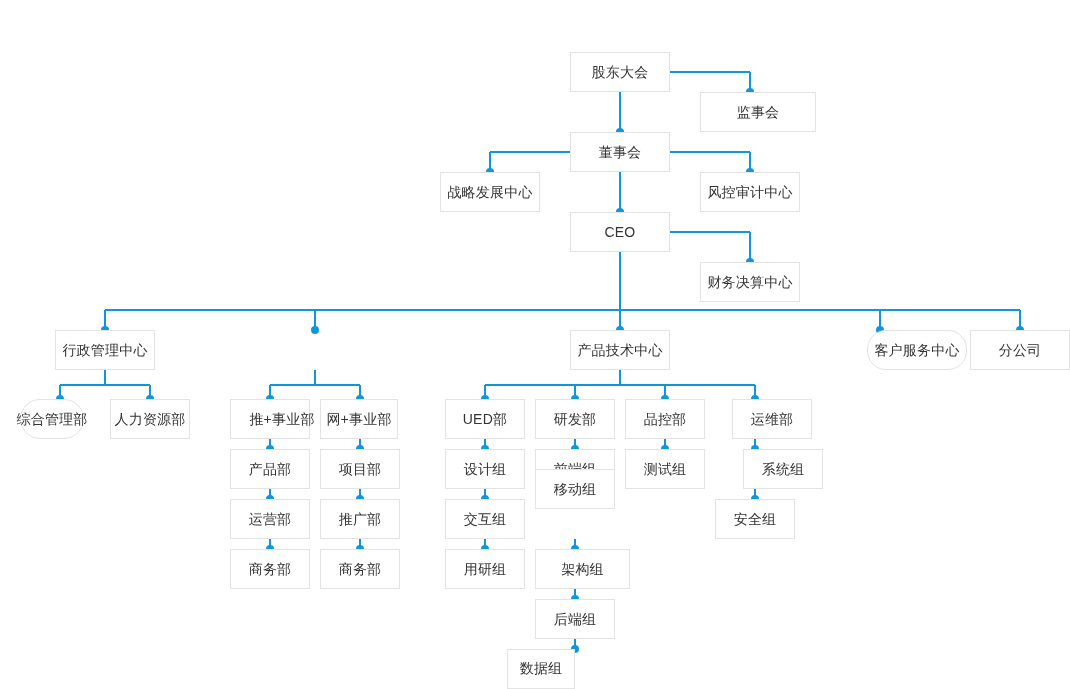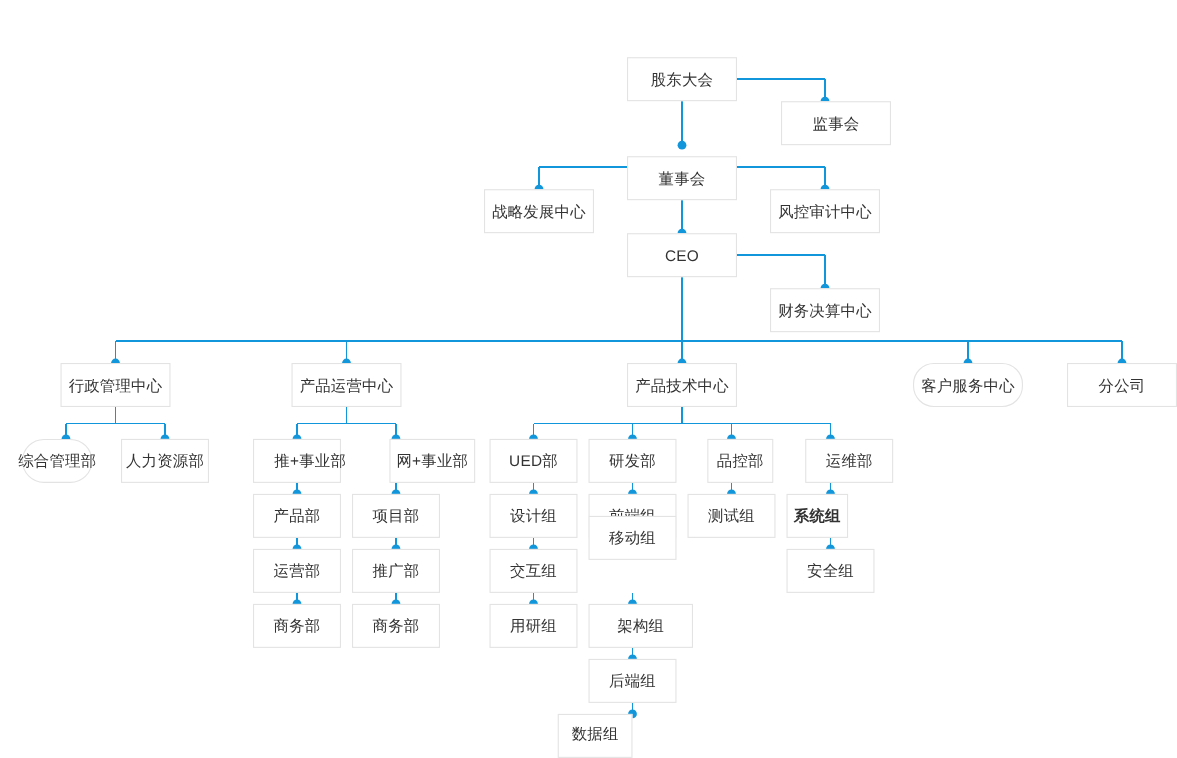--- a/index.html
+++ b/index.html
@@ -139,48 +139,45 @@
       <circle cx="575" cy="399" r="4" fill="#1296db"></circle>
       <line x1="665" y1="385" x2="665" y2="399" stroke="#1296db" stroke-width="1.6" shape-rendering="crispEdges"></line>
       <circle cx="665" cy="399" r="4" fill="#1296db"></circle>
       <line x1="755" y1="385" x2="755" y2="399" stroke="#1296db" stroke-width="1.6" shape-rendering="crispEdges"></line>
       <circle cx="755" cy="399" r="4" fill="#1296db"></circle>
     </svg>
   <div id="node-layer">
       <div class="node" style="left: 570px; top: 52px; width: 100px;">
         <span class="node-label">股东大会</span>
       </div>
-      <div class="node" style="left: 700px; top: 92px; width: 100px; margin-left: 10px;">
+      <div class="node" style="left: 700px; top: 92px; width: 116px;">
         <span class="node-label">监事会</span>
       </div>
-      <div class="node" style="left: 570px; top: 132px; width: 100px; margin-top: 10px;">
+      <div class="node" style="left: 570px; top: 132px; width: 100px;">
         <span class="node-label">董事会</span>
       </div>
       <div class="node" style="left: 440px; top: 172px; width: 100px;">
         <span class="node-label">战略发展中心</span>
       </div>
       <div class="node" style="left: 700px; top: 172px; width: 100px;">
         <span class="node-label">风控审计中心</span>
       </div>
       <div class="node" style="left: 570px; top: 212px; width: 100px;">
         <span class="node-label">CEO</span>
       </div>
       <div class="node" style="left: 700px; top: 262px; width: 100px;">
         <span class="node-label">财务决算中心</span>
       </div>
       <div class="node" style="left: 55px; top: 330px; width: 100px;">
         <span class="node-label">行政管理中心</span>
       </div>
-      <div class="node" style="left: 265px; top: 330px; width: 100px;">
-        <span class="node-label">产品运营中心</span>
-      </div>
       <div class="node" style="left: 570px; top: 330px; width: 100px;">
         <span class="node-label">产品技术中心</span>
       </div>
-      <div class="node" style="left: 830px; top: 330px; width: 100px; border-radius: 19px;">
+      <div class="node" style="left: 867px; top: 330px; width: 100px; border-radius: 19px;">
         <span class="node-label">客户服务中心</span>
       </div>
       <div class="node" style="left: 970px; top: 330px; width: 100px;">
         <span class="node-label">分公司</span>
       </div>
       <div class="node" style="left: 20px; top: 399px; width: 64px; border-radius: 20px;">
         <span class="node-label">综合管理部</span>
       </div>
       <div class="node" style="left: 110px; top: 399px; width: 80px;">
         <span class="node-label">人力资源部</span>
@@ -190,21 +187,21 @@
       </div>
       <div class="node" style="left: 230px; top: 449px; width: 80px;">
         <span class="node-label">产品部</span>
       </div>
       <div class="node" style="left: 230px; top: 499px; width: 80px;">
         <span class="node-label">运营部</span>
       </div>
       <div class="node" style="left: 230px; top: 549px; width: 80px;">
         <span class="node-label">商务部</span>
       </div>
-      <div class="node" style="left: 320px; top: 399px; width: 78px; margin-left: 34px;">
+      <div class="node" style="left: 320px; top: 399px; width: 78px;">
         <span class="node-label">网+事业部</span>
       </div>
       <div class="node" style="left: 320px; top: 449px; width: 80px;">
         <span class="node-label">项目部</span>
       </div>
       <div class="node" style="left: 320px; top: 499px; width: 80px;">
         <span class="node-label">推广部</span>
       </div>
       <div class="node" style="left: 320px; top: 549px; width: 80px;">
         <span class="node-label">商务部</span>
@@ -232,29 +229,29 @@
       </div>
       <div class="node" style="left: 535px; top: 549px; width: 95px;">
         <span class="node-label">架构组</span>
       </div>
       <div class="node" style="left: 535px; top: 599px; width: 80px;">
         <span class="node-label">后端组</span>
       </div>
       <div class="node" style="left: 507px; top: 649px; width: 68px; font-family: Liberation Mono, monospace;">
         <span class="node-label">数据组</span>
       </div>
-      <div class="node" style="left: 643px; top: 399px; width: 60px;">
+      <div class="node" style="left: 625px; top: 399px; width: 80px;">
         <span class="node-label">品控部</span>
       </div>
       <div class="node" style="left: 625px; top: 449px; width: 80px;">
         <span class="node-label">测试组</span>
       </div>
       <div class="node" style="left: 715px; top: 399px; width: 80px; margin-left: 17px;">
         <span class="node-label">运维部</span>
       </div>
-      <div class="node" style="left: 715px; top: 449px; width: 56px; font-weight: bold;">
+      <div class="node" style="left: 743px; top: 449px; width: 80px;">
         <span class="node-label">系统组</span>
       </div>
       <div class="node" style="left: 715px; top: 499px; width: 80px;">
         <span class="node-label">安全组</span>
       </div>
     </div>
 </div>
 
 </body></html>

